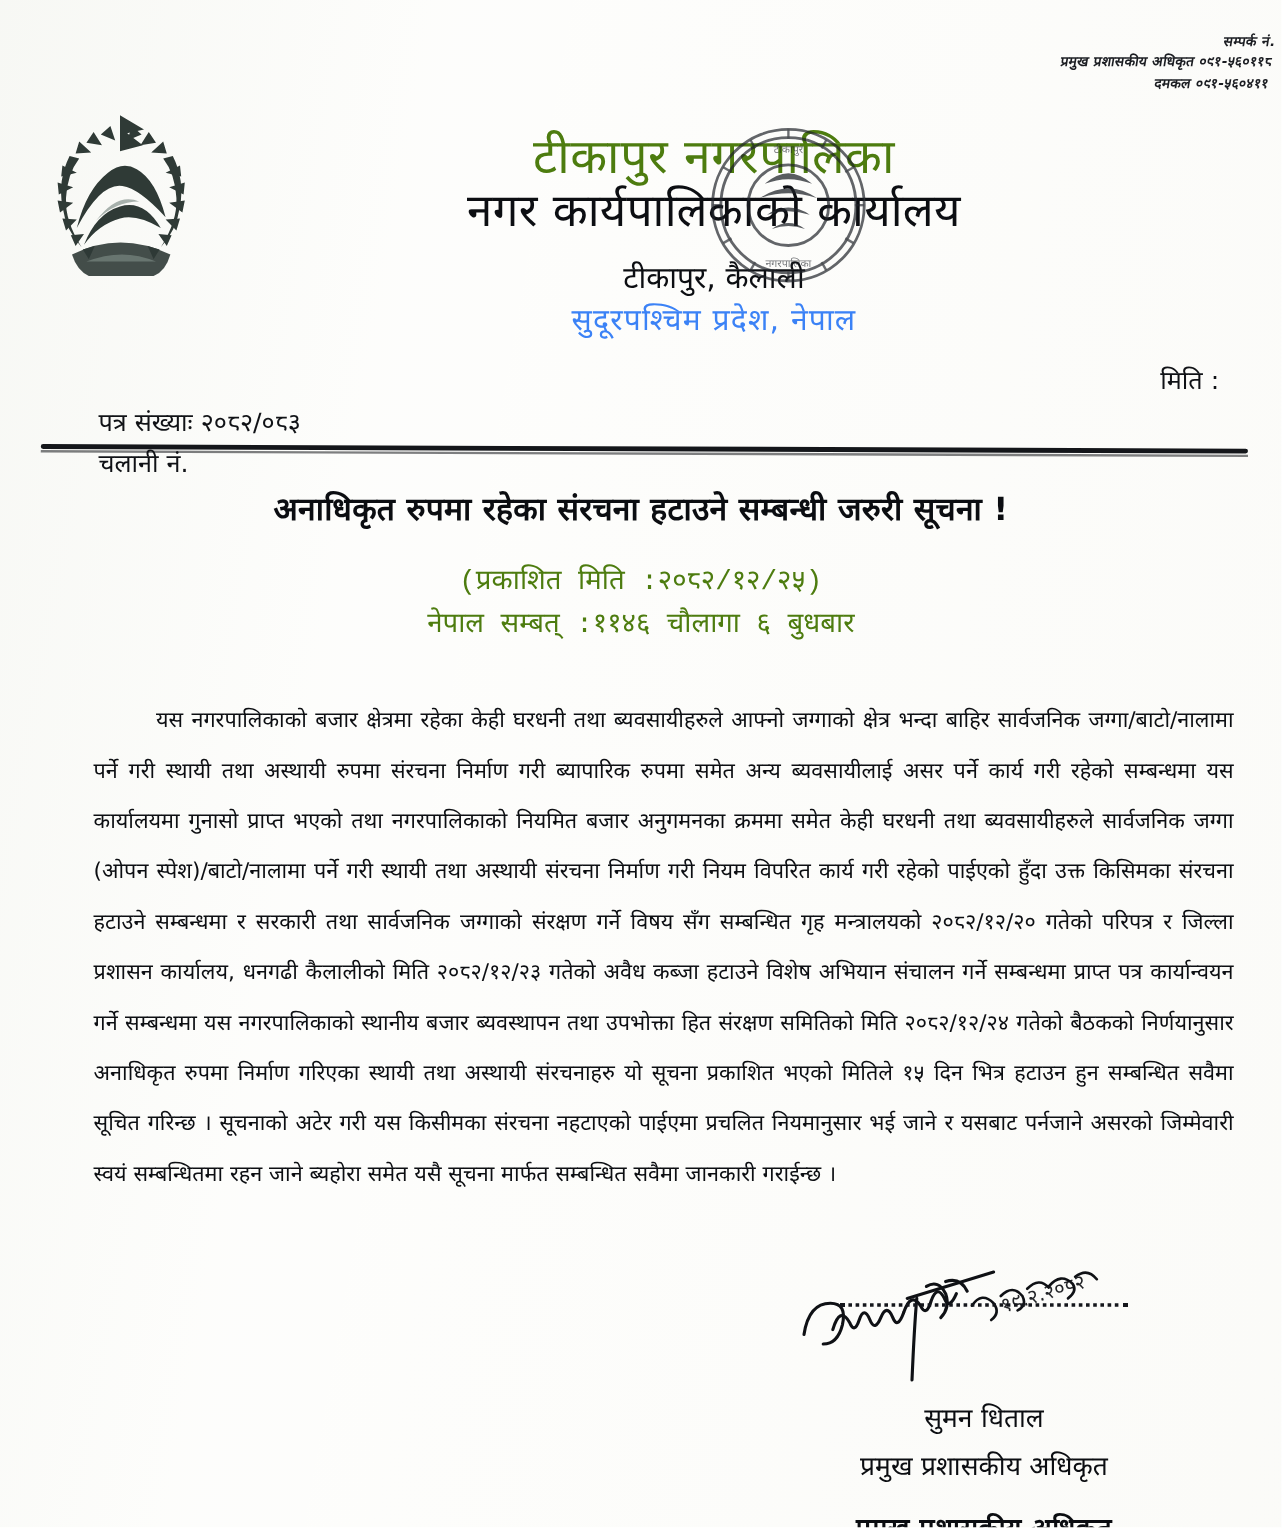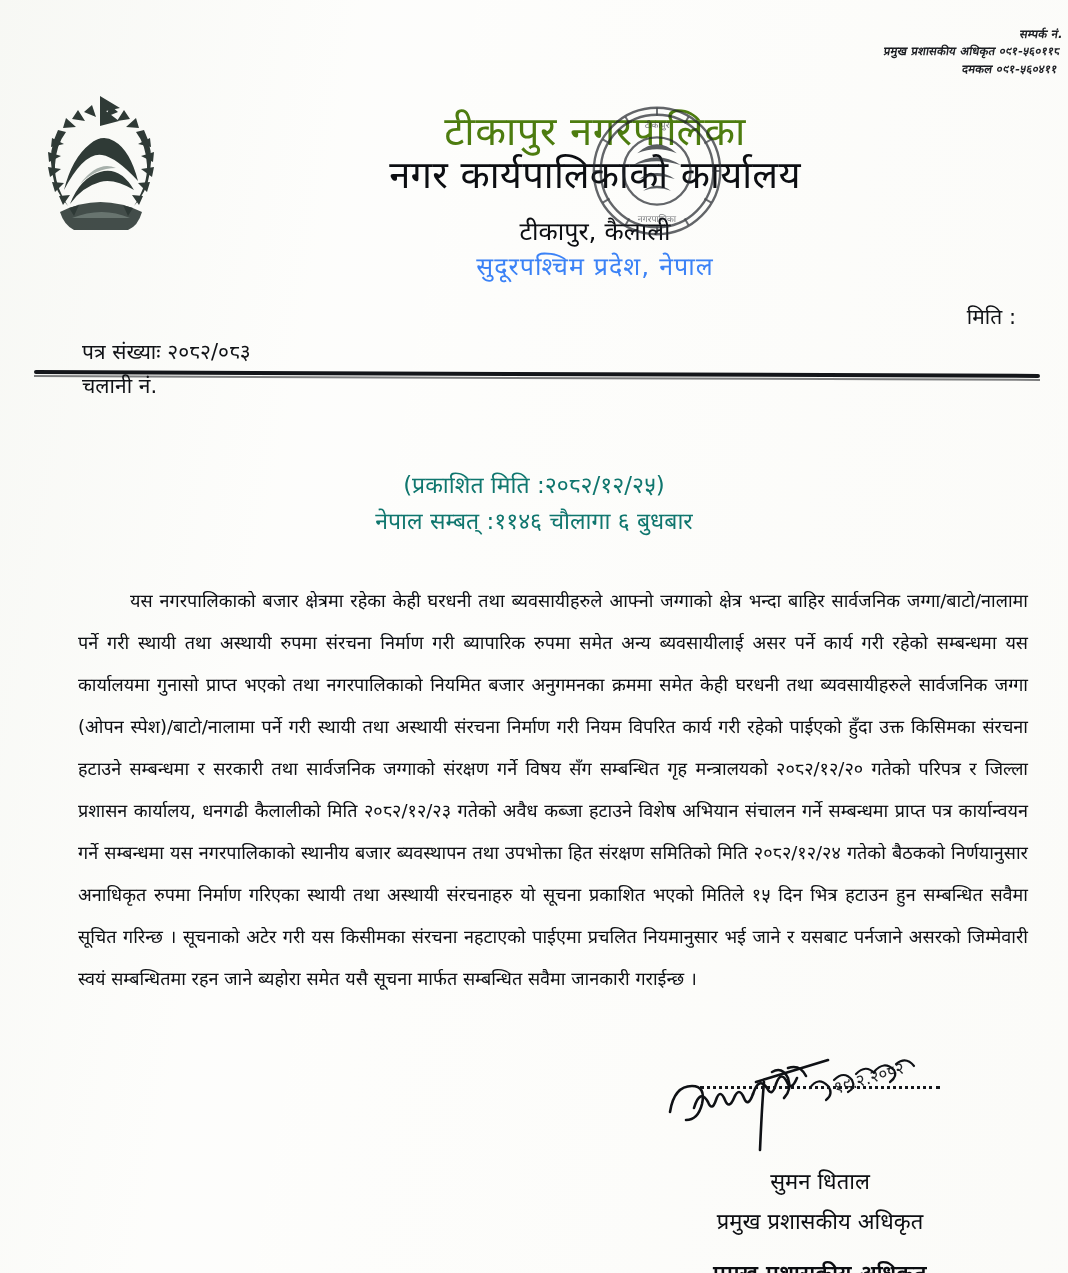--- a/index.html
+++ b/index.html
@@ -166,21 +166,22 @@
     position: absolute;
     left: 0;
     right: 0;
     top: 468px;
     text-align: center;
     z-index: 4;
   }
   .pub-line {
     font-size: 23px;
     line-height: 1.55;
-    color: #0f766e;
+    color: #4d7c0f;
+    font-family: Liberation Mono, monospace;
   }
 
   
   .body-text {
     position: absolute;
     left: 78px;
     right: 40px;
     top: 580px;
     font-size: 18px;
     line-height: 42px;
@@ -326,20 +327,21 @@
     <div>चलानी नं.</div>
   </div>
 
   <div class="date-block">
     <span>मिति :</span>
     <span></span>
   </div>
 
   <div class="rule"></div>
 
+  <div class="notice-title">अनाधिकृत रुपमा रहेका संरचना हटाउने सम्बन्धी  जरुरी सूचना !</div>
 
   <div class="pub-dates">
     <div class="pub-line">(प्रकाशित मिति :२०८२/१२/२५)</div>
     <div class="pub-line">नेपाल सम्बत् :११४६ चौलागा ६ बुधबार</div>
   </div>
 
   <div class="body-text">यस नगरपालिकाको बजार क्षेत्रमा रहेका केही घरधनी तथा ब्यवसायीहरुले आफ्नो जग्गाको क्षेत्र भन्दा बाहिर सार्वजनिक जग्गा/बाटो/नालामा पर्ने गरी स्थायी तथा अस्थायी रुपमा संरचना निर्माण गरी ब्यापारिक रुपमा समेत अन्य ब्यवसायीलाई असर पर्ने  कार्य गरी रहेको सम्बन्धमा यस कार्यालयमा गुनासो प्राप्त भएको तथा नगरपालिकाको नियमित बजार अनुगमनका क्रममा समेत केही घरधनी तथा ब्यवसायीहरुले सार्वजनिक जग्गा (ओपन स्पेश)/बाटो/नालामा पर्ने गरी स्थायी तथा अस्थायी संरचना निर्माण गरी नियम विपरित कार्य गरी रहेको पाईएको हुँदा उक्त किसिमका संरचना हटाउने सम्बन्धमा र सरकारी तथा सार्वजनिक जग्गाको संरक्षण गर्ने विषय सँग सम्बन्धित गृह मन्त्रालयको २०८२/१२/२० गतेको परिपत्र र जिल्ला प्रशासन कार्यालय, धनगढी कैलालीको मिति २०८२/१२/२३ गतेको अवैध कब्जा हटाउने विशेष अभियान संचालन गर्ने सम्बन्धमा प्राप्त पत्र कार्यान्वयन गर्ने सम्बन्धमा यस नगरपालिकाको स्थानीय बजार ब्यवस्थापन तथा उपभोक्ता हित संरक्षण समितिको मिति २०८२/१२/२४ गतेको बैठकको निर्णयानुसार अनाधिकृत रुपमा निर्माण गरिएका स्थायी तथा अस्थायी संरचनाहरु यो सूचना प्रकाशित भएको मितिले १५ दिन भित्र हटाउन हुन सम्बन्धित सवैमा सूचित गरिन्छ । सूचनाको अटेर गरी यस किसीमका संरचना नहटाएको पाईएमा प्रचलित नियमानुसार भई जाने र यसबाट पर्नजाने असरको जिम्मेवारी स्वयं सम्बन्धितमा रहन जाने ब्यहोरा समेत यसै सूचना मार्फत सम्बन्धित सवैमा जानकारी गराईन्छ ।</div>
 
   <div class="sign-area">
     <div class="sign-scribble">

